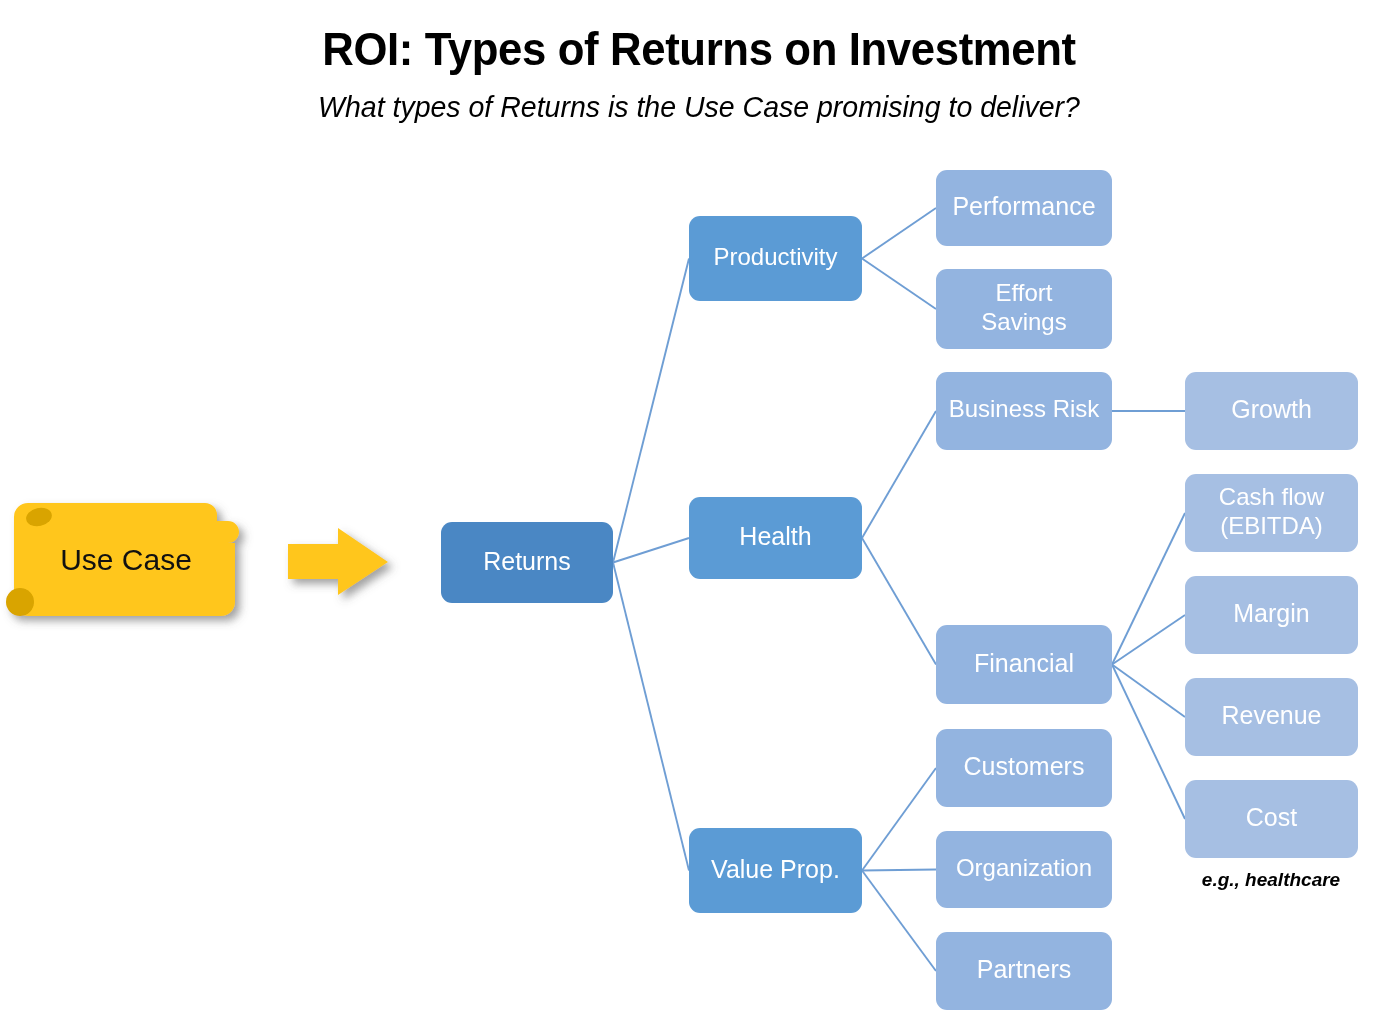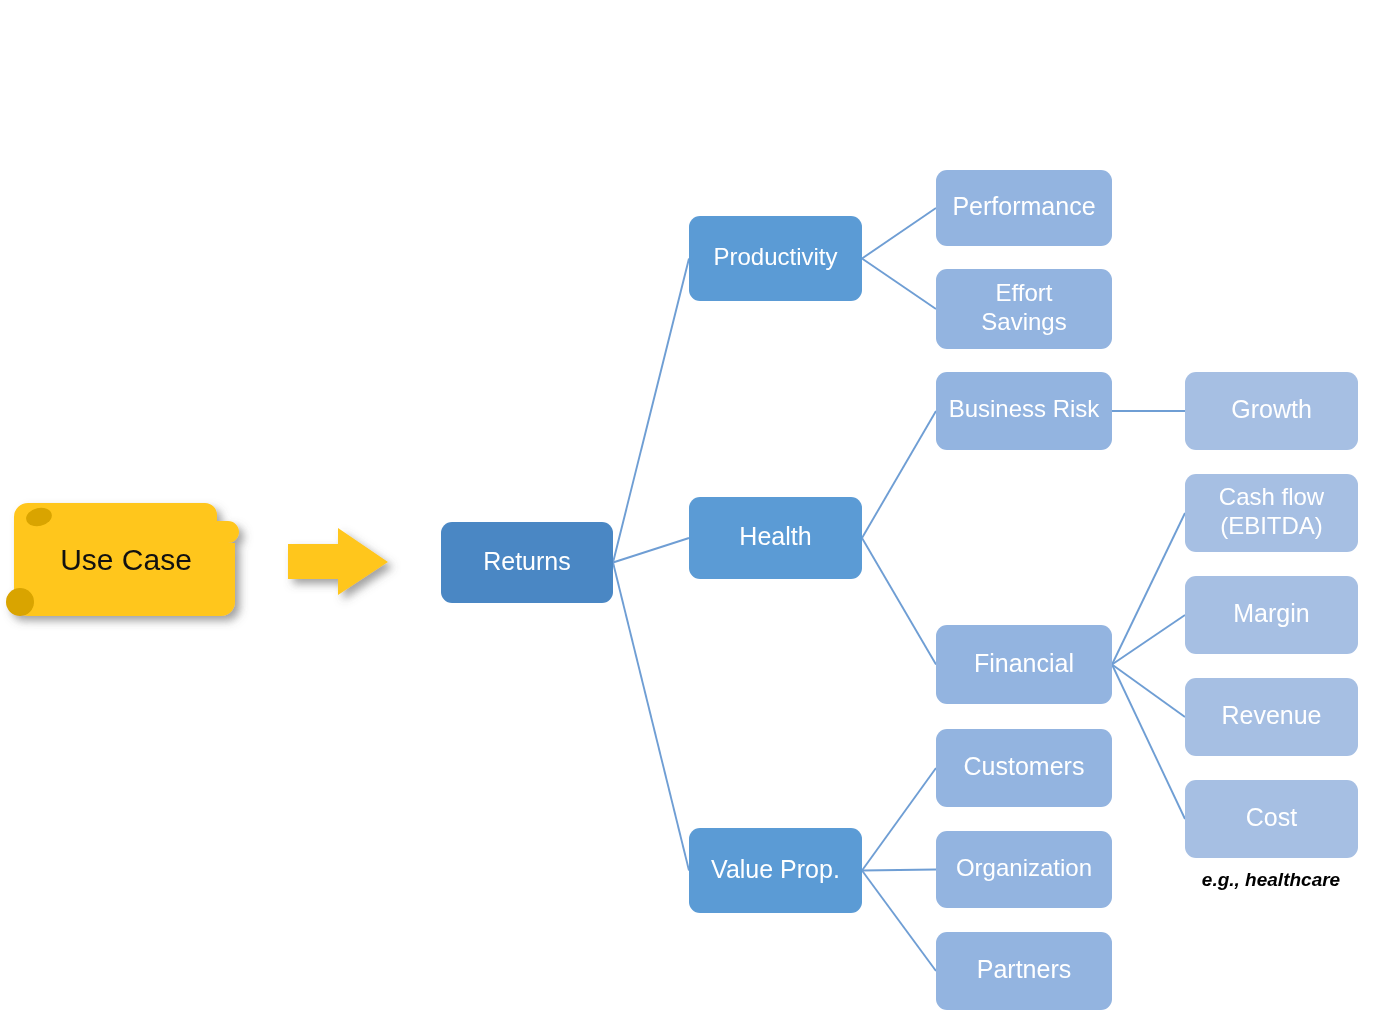--- a/index.html
+++ b/index.html
@@ -88,20 +88,24 @@
     stroke-width: 1.9;
     fill: none;
   }
   .node-rect { stroke: none; }
 </style>
 </head>
 <body>
 
 <div id="stage">
 
+  <div class="heading-block">
+    <h1 class="doc-title">ROI: Types of Returns on Investment</h1>
+    <p class="doc-subtitle">What types of Returns is the Use Case promising to deliver?</p>
+  </div>
 
   <svg class="canvas" viewBox="0 0 1398 1017">
     <defs>
       <filter id="softshadow" x="-30%" y="-30%" width="180%" height="180%">
         <feDropShadow dx="5" dy="5" stdDeviation="4" flood-color="#555555" flood-opacity="0.55"></feDropShadow>
       </filter>
     </defs>
 
     <g filter="url(#softshadow)">
       <path id="uc-shape" class="uc-body" d="M14,517 a14,14 0 0 1 14,-14 L205,503 a12,12 0 0 1 12,12 L217,521 L228,521 a11,11 0 0 1 0,22 L235,543 L235,602 a14,14 0 0 1 -14,14 L28,616 a14,14 0 0 1 -14,-14 Z" fill="#FFC61E"></path>

